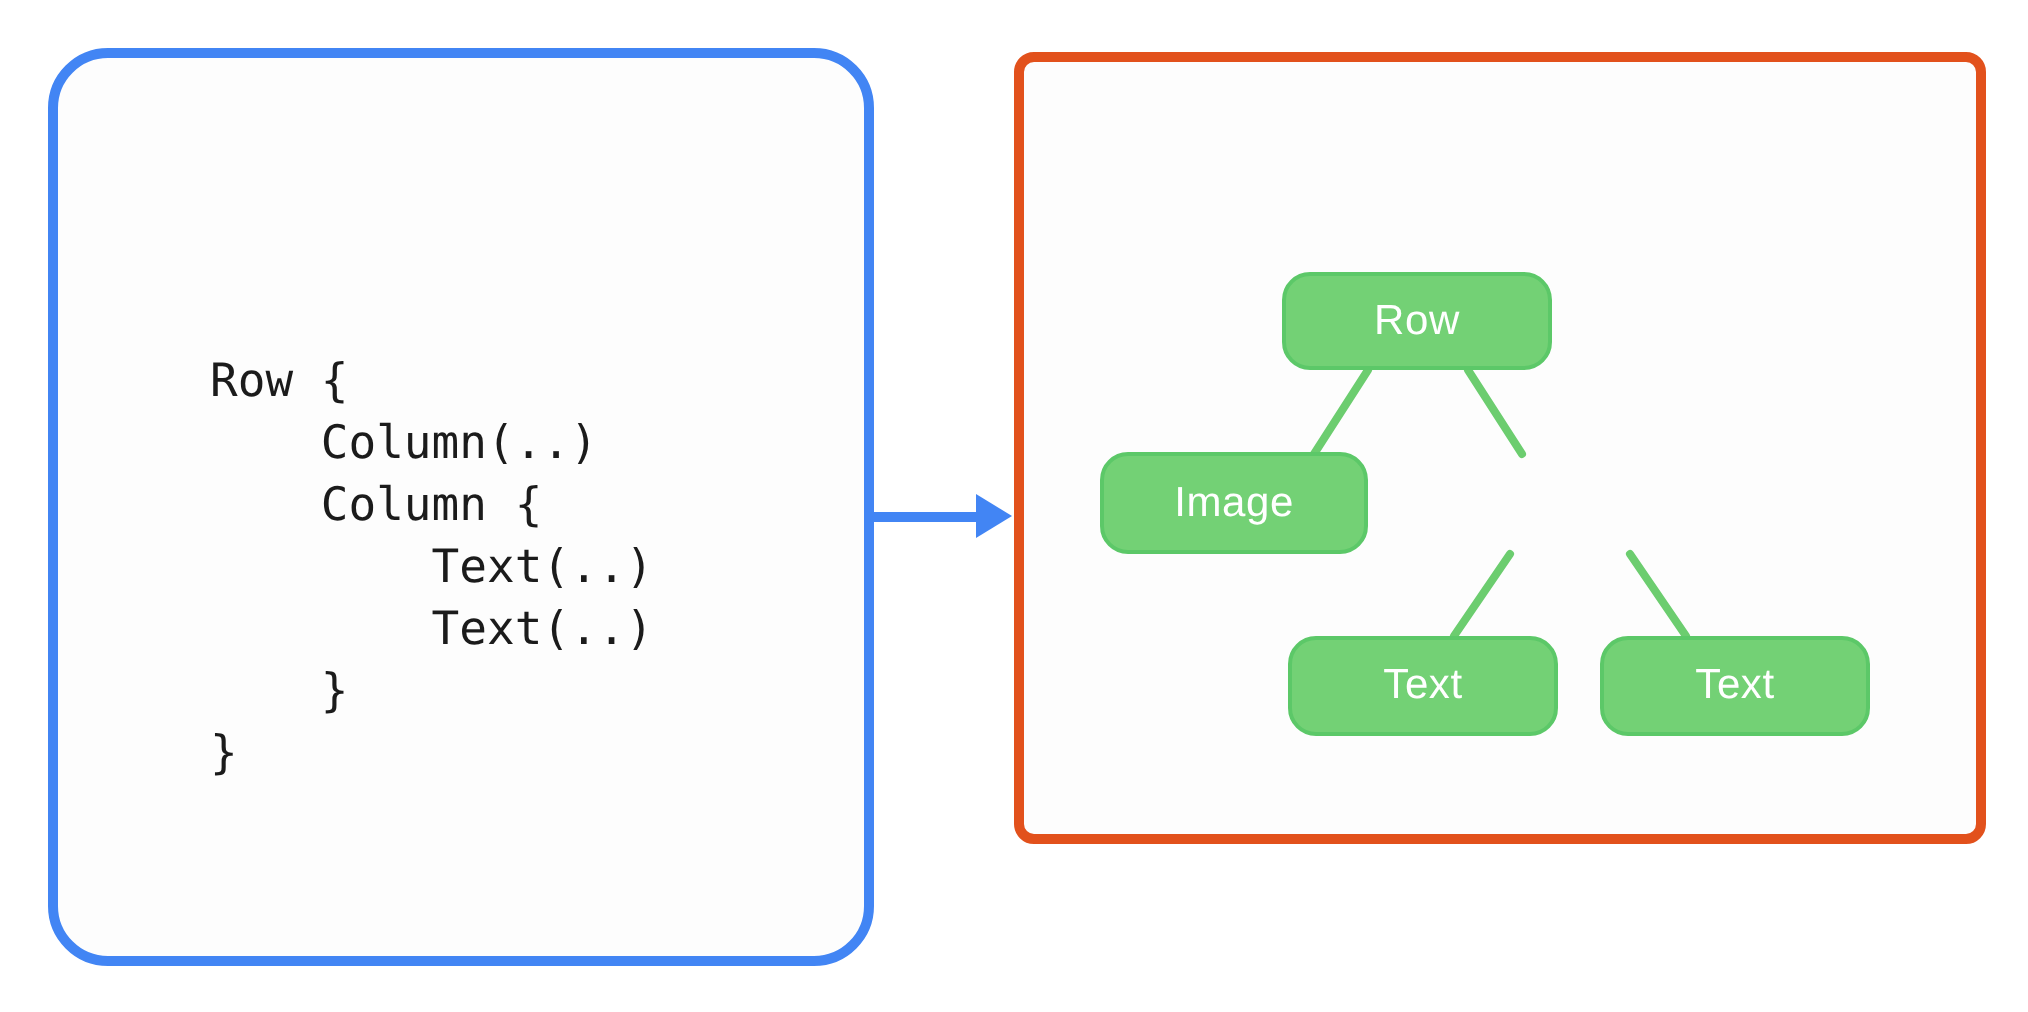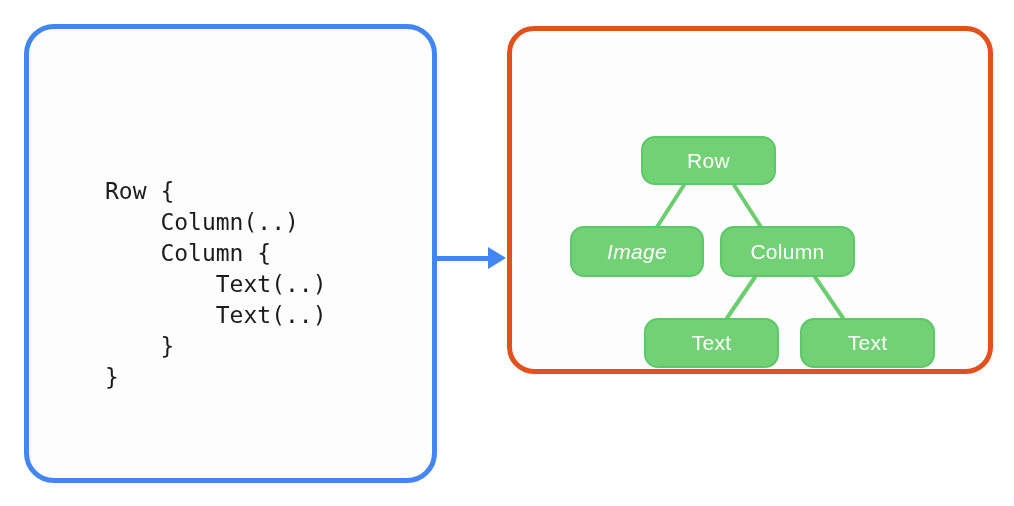--- a/index.html
+++ b/index.html
@@ -71,24 +71,24 @@
     border-bottom: 11px solid transparent;
     border-left: 18px solid #4285F4;
   }
 
   
   .tree-panel {
     position: absolute;
     left: 507px;
     top: 26px;
     width: 486px;
-    height: 348px;
+    height: 396px;
     box-sizing: border-box;
     border: 5px solid #E2511C;
-    border-radius: 27px;
+    border-radius: 10px;
     background: #fdfdfd;
   }
   .connectors {
     position: absolute;
     left: 0;
     top: 0;
     width: 476px;
     height: 448px;
   }
   .node {
@@ -100,21 +100,21 @@
     color: #ffffff;
     font-size: 21px;
     font-weight: 500;
     letter-spacing: 0.3px;
     display: flex;
     align-items: center;
     justify-content: center;
     text-align: center;
   }
   .node-row    { left: 129px; top: 105px; width: 135px; height: 49px; }
-  .node-image  { left:  58px; top: 195px; width: 134px; height: 51px; font-style: italic; }
+  .node-image  { left:  38px; top: 195px; width: 134px; height: 51px; }
   .node-column { left: 208px; top: 195px; width: 135px; height: 51px; }
   .node-text1  { left: 132px; top: 287px; width: 135px; height: 50px; }
   .node-text2  { left: 288px; top: 287px; width: 135px; height: 50px; }
 </style>
 </head>
 <body>
 
 <div class="canvas">
 
   <div class="code-panel">
@@ -137,18 +137,17 @@
   <div class="tree-panel">
     <svg class="connectors" width="476" height="448" viewBox="0 0 476 448" xmlns="http://www.w3.org/2000/svg">
       <line x1="172" y1="154" x2="145" y2="196" stroke="#6CCD6F" stroke-width="4" stroke-linecap="round"></line>
       <line x1="222" y1="154" x2="249" y2="196" stroke="#6CCD6F" stroke-width="4" stroke-linecap="round"></line>
       <line x1="243" y1="246" x2="215" y2="287" stroke="#6CCD6F" stroke-width="4" stroke-linecap="round"></line>
       <line x1="303" y1="246" x2="331" y2="287" stroke="#6CCD6F" stroke-width="4" stroke-linecap="round"></line>
     </svg>
 
     <div class="node node-row">Row</div>
     <div class="node node-image">Image</div>
-    <div class="node node-column">Column</div>
     <div class="node node-text1">Text</div>
     <div class="node node-text2">Text</div>
   </div>
 
 </div>
 
 </body></html>

